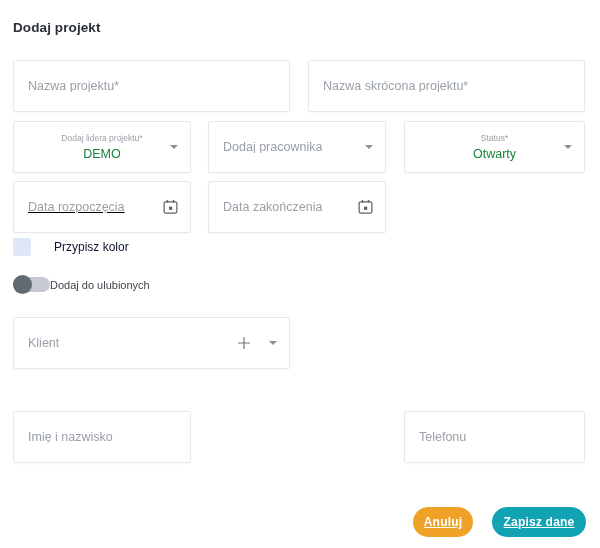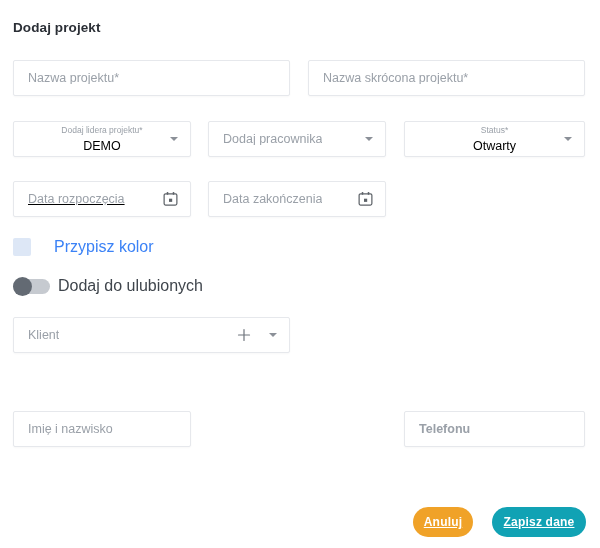--- a/index.html
+++ b/index.html
@@ -29,21 +29,21 @@
     color: #2b2f36;
     letter-spacing: 0.1px;
   }
 
   
   .field {
     position: absolute;
     background: #ffffff;
     border: 1px solid #e6e8ec;
     border-radius: 2px;
-    height: 36px;
+    height: 52px;
     display: flex;
     align-items: center;
     padding: 0 14px;
     box-shadow: 0 1px 2px rgba(16,24,40,0.03);
   }
 
   .placeholder {
     font-size: 12.5px;
     color: #9aa0a8;
     line-height: 1;
@@ -60,21 +60,21 @@
   }
   .mini-label {
     font-size: 8.5px;
     color: #9aa0a8;
     line-height: 1;
     margin-bottom: 5px;
     white-space: nowrap;
   }
   .select-value {
     font-size: 12.5px;
-    color: #000000;
+    color: #15803d;
     line-height: 1;
     white-space: nowrap;
   }
 
   .caret {
     position: absolute;
     right: 12px;
     top: 50%;
     margin-top: -2px;
     width: 0;
@@ -112,22 +112,22 @@
     align-items: center;
   }
   .color-swatch {
     width: 18px;
     height: 18px;
     border-radius: 2px;
     background: #dde7f6;
   }
   .color-row .lbl {
     margin-left: 23px;
-    font-size: 16px;
-    color: #3b82f6;
+    font-size: 12px;
+    color: #0f172a;
   }
 
   
   .toggle-row {
     position: absolute;
     left: 13px;
     top: 277px;
     display: flex;
     align-items: center;
   }
@@ -141,22 +141,22 @@
   .toggle .knob {
     position: absolute;
     left: 0;
     top: -2px;
     width: 19px;
     height: 19px;
     border-radius: 50%;
     background: #636a73;
   }
   .toggle-row .lbl {
-    margin-left: 8px;
-    font-size: 16px;
+    margin-left: 0;
+    font-size: 11px;
     color: #3f454c;
   }
 
   
   .section-heading {
     position: absolute;
     left: 13px;
     top: 379px;
     font-size: 12.5px;
     color: #3f454c;
@@ -259,20 +259,20 @@
     </span>
     <span class="caret"></span>
   </div>
 
 
   <div class="field" style="left:13px; top:411px; width:178px;">
     <span class="placeholder">Imię i nazwisko</span>
   </div>
 
 
-  <div class="field" style="left:404px; top:411px; width:181px;font-weight:bold;">
+  <div class="field" style="left:404px; top:411px; width:181px;">
     <span class="placeholder">Telefonu</span>
   </div>
 
   <button class="btn btn-cancel">Anuluj</button>
   <button class="btn btn-save">Zapisz dane</button>
 
 </div>
 
 </body></html>

